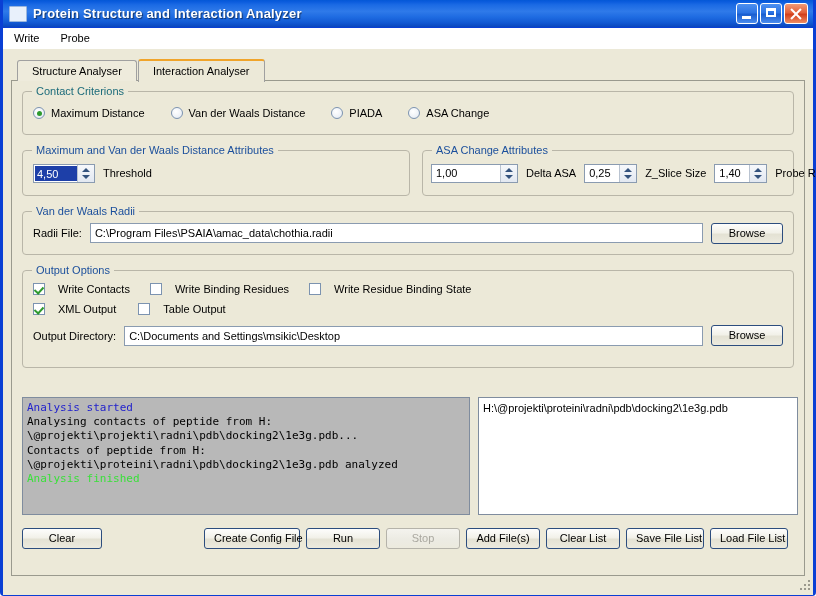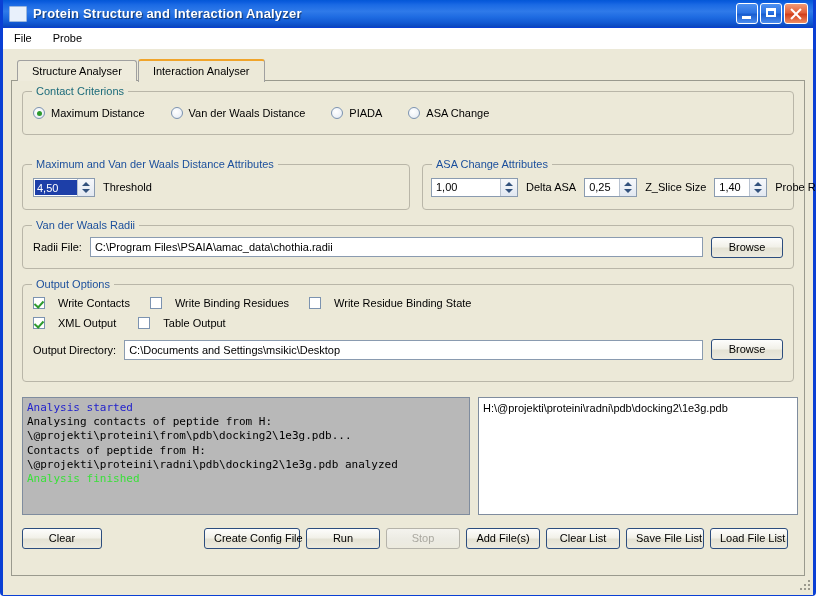--- a/index.html
+++ b/index.html
@@ -426,21 +426,21 @@
       <div class="tbtn min"></div>
       <div class="tbtn max"></div>
       <div class="tbtn close">
         <span class="x1"></span>
           <span class="x2"></span>
       </div>
     </div>
   </div>
 
   <div class="menubar">
-    <div class="menuitem">File</div>
+    <div class="menuitem">Write</div>
     <div class="menuitem">Probe</div>
   </div>
 
   <div class="client">
 
     <div class="tabstrip">
       <div class="tab">Structure Analyser</div>
       <div class="tab active">Interaction Analyser</div>
     </div>
 
@@ -461,21 +461,21 @@
             <span class="dot"></span>
             <span class="lbl">PIADA</span>
           </div>
           <div class="radio">
             <span class="dot"></span>
             <span class="lbl">ASA Change</span>
           </div>
         </div>
       </div>
 
-      <div style="display:flex; gap:12px; margin-top:29px;">
+      <div style="display:flex; gap:12px; margin-top:15px;">
 
         <div class="group" style="width:388px; height:46px;">
           <div class="group-title">Maximum and Van der Waals Distance Attributes</div>
           <div style="display:flex; align-items:center; height:100%; padding-left:10px;">
             <div class="spin">
               <div class="val sel">4,50</div>
               <div class="arrows">
                 <div class="up"></div>
                 <div class="dn"></div>
               </div>
@@ -556,21 +556,21 @@
         <div style="display:flex; align-items:center; padding:0 10px; margin-top:10px;">
           <span style="font-size:11px; margin-right:8px; white-space:nowrap;">Output Directory:</span>
           <div class="tinput" style="flex:1 1 auto;">C:\Documents and Settings\msikic\Desktop</div>
           <div class="btn" style="width:72px; margin-left:8px;">Browse</div>
         </div>
       </div>
 
       <div class="logpane">
         <div class="logline blue">Analysis started</div>
         <div class="logline black">Analysing contacts of peptide from H:</div>
-        <div class="logline black">\@projekti\proteini\from\pdb\docking2\1e3g.pdb...</div>
+        <div class="logline black">\@projekti\projekti\radni\pdb\docking2\1e3g.pdb...</div>
         <div class="logline black">Contacts of peptide from H:</div>
         <div class="logline black">\@projekti\proteini\radni\pdb\docking2\1e3g.pdb analyzed</div>
         <div class="logline green">Analysis finished</div>
       </div>
 
       <div class="listpane">
         <div>H:\@projekti\proteini\radni\pdb\docking2\1e3g.pdb</div>
       </div>
 
       <div class="btnrow">

